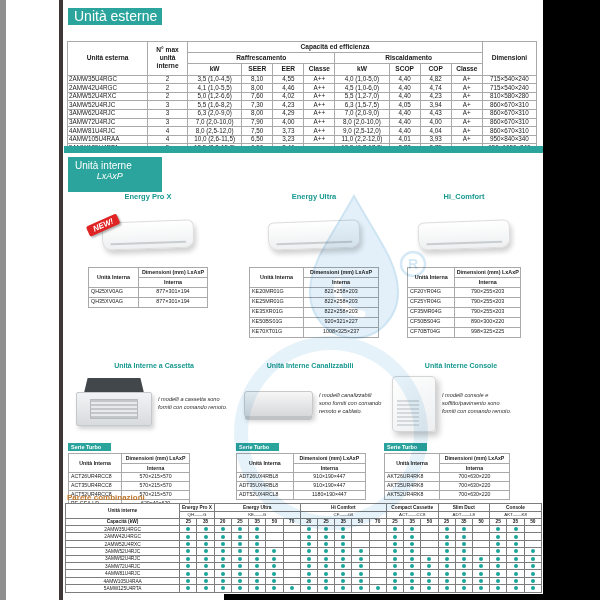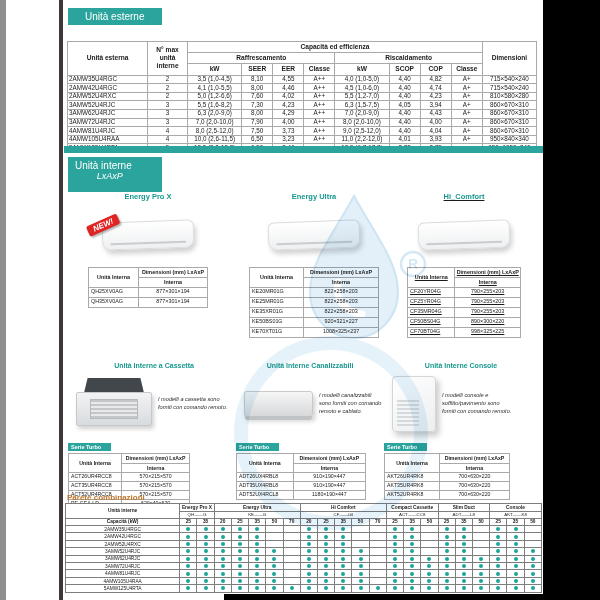--- a/index.html
+++ b/index.html
@@ -3,41 +3,41 @@
 <meta charset="utf-8">
 <style>
   * { margin:0; padding:0; box-sizing:border-box; }
   html,body { width:600px; height:600px; overflow:hidden; background:#000; font-family:"Liberation Sans", sans-serif; color:#1a1a1a; }
   .left-edge { position:absolute; left:0; top:0; width:6px; height:600px; background:#8f8f8f; }
   .page { position:absolute; left:6px; top:0; width:537px; height:600px; background:#fff; }
   .vline { position:absolute; left:53px; top:0; width:4px; height:600px; background:#3f3737; }
   .bottom-strip { position:absolute; left:224px; top:594px; width:376px; height:6px; background:#000; }
 
   .title-box { position:absolute; background:#2aa49c; color:#fff; }
-  .box1 { left:62px; top:8px; width:94px; height:17px; font-size:10px; line-height:17px; padding-left:17px; }
+  .box1 { left:62px; top:8px; width:94px; height:17px; font-size:14px; line-height:17px; padding-left:6px; }
   .box2 { left:62px; top:157px; width:94px; height:35px; padding:3px 0 0 7px; }
   .box2 .l1 { font-size:10px; }
   .box2 .l2 { font-size:9px; font-style:italic; text-align:center; width:80%; }
 
   .divider { position:absolute; left:58px; top:146px; width:479px; height:7px; background:#2aa49c; }
 
   table { border-collapse:collapse; table-layout:fixed; background:#fff; }
   th,td { border:1px solid #a9a9a9; text-align:center; vertical-align:middle; padding:0 1px; }
 
   .outdoor { position:absolute; left:61px; top:41px; width:470px; font-size:6.3px; }
   .outdoor th { font-weight:bold; font-size:6.6px; line-height:1.25; padding:1px; }
   .outdoor td { height:8.6px; line-height:1.1; }
   .outdoor col.c-model{width:17%;} .outdoor col.c-max{width:8.5%;}
   .outdoor col.c-kw{width:11.5%;} .outdoor col.c-s{width:6.6%;}
   .outdoor col.c-dim{width:11.5%;}
 
   .wall-block { position:absolute; top:192px; }
   .wb-epx { left:64px; width:156px; }
   .wb-eu  { left:228px; width:160px; }
-  .wb-hc  { left:388px; width:140px;text-decoration:underline; }
+  .wb-hc  { left:388px; width:140px; }
   .wall-title { text-align:center; font-size:7.5px; font-weight:bold; color:#16988f; height:11px; }
   .img-area { height:64px; display:flex; align-items:center; justify-content:center; position:relative; }
 
   .ac-unit { position:relative; width:92px; height:28px; background:linear-gradient(#ffffff,#eef0f1); border:1px solid #dcdcdc; border-radius:6px 6px 9px 9px; box-shadow:2px 4px 5px rgba(0,0,0,.18); transform:rotate(-2deg); }
   .ac-unit::after { content:""; position:absolute; left:8%; bottom:4px; width:84%; height:2px; background:#c9cdd0; border-radius:2px; }
   .new-badge { position:absolute; left:-16px; top:-4px; background:#e02424; color:#fff; font-size:8px; font-weight:bold; font-style:italic; padding:1px 6px; transform:rotate(-22deg); border-radius:2px; box-shadow:1px 2px 2px rgba(0,0,0,.3); }
 
   .unit-table { margin:0 auto; font-size:5.4px; }
   .unit-table th { font-weight:bold; line-height:1.25; padding:1px; }
   .unit-table td { height:10px; line-height:1.1; }

